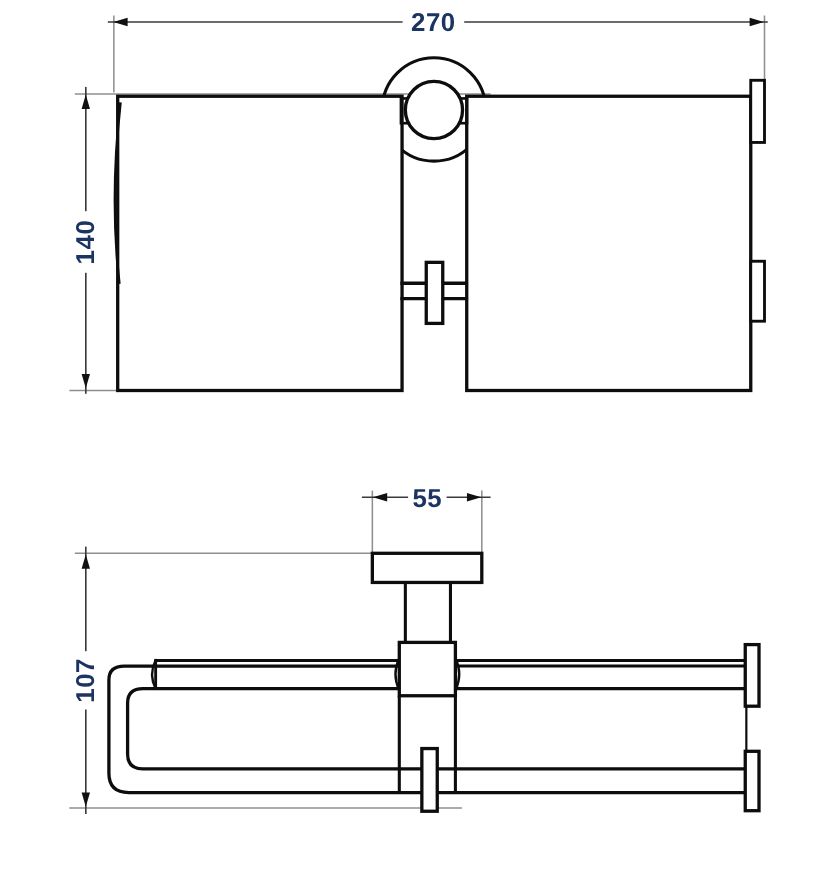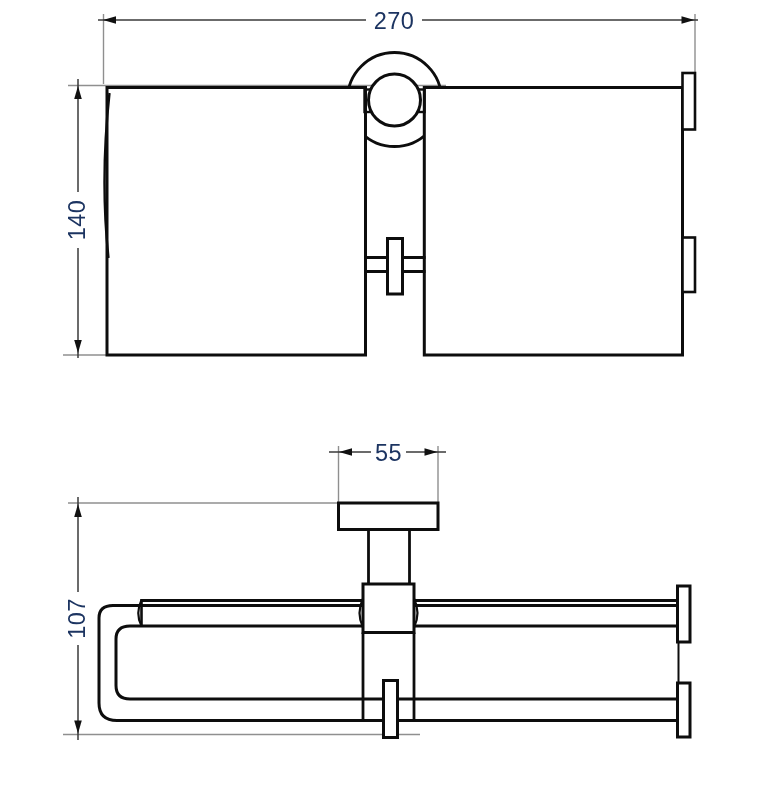--- a/index.html
+++ b/index.html
@@ -8,20 +8,21 @@
     background: #ffffff;
     width: 763px;
     height: 800px;
     overflow: hidden;
   }
   .canvas {
     position: relative;
     width: 763px;
     height: 800px;
     background: #ffffff;
+    font-weight: bold;
   }
   svg { display: block; }
   .dim-text {
     font-family: "Liberation Sans", "DejaVu Sans", sans-serif;
     font-size: 23.5px;
     letter-spacing: 0.5px;
   }
 </style>
 </head>
 <body>

